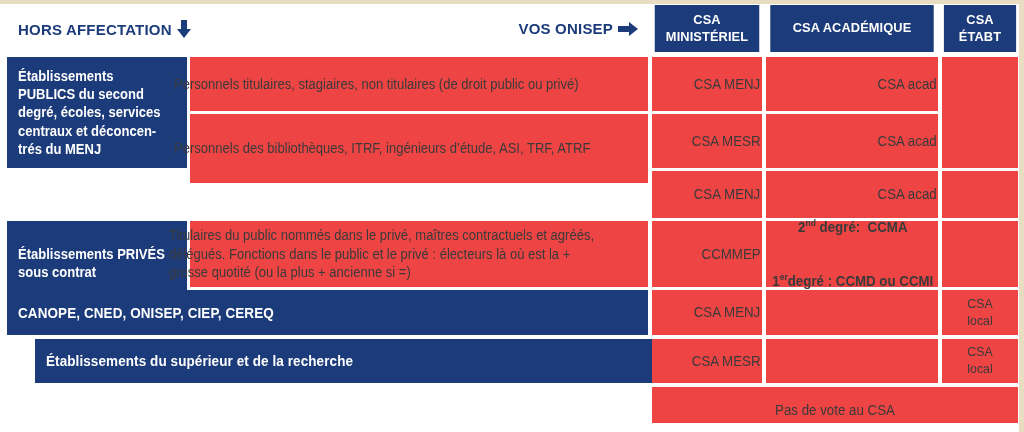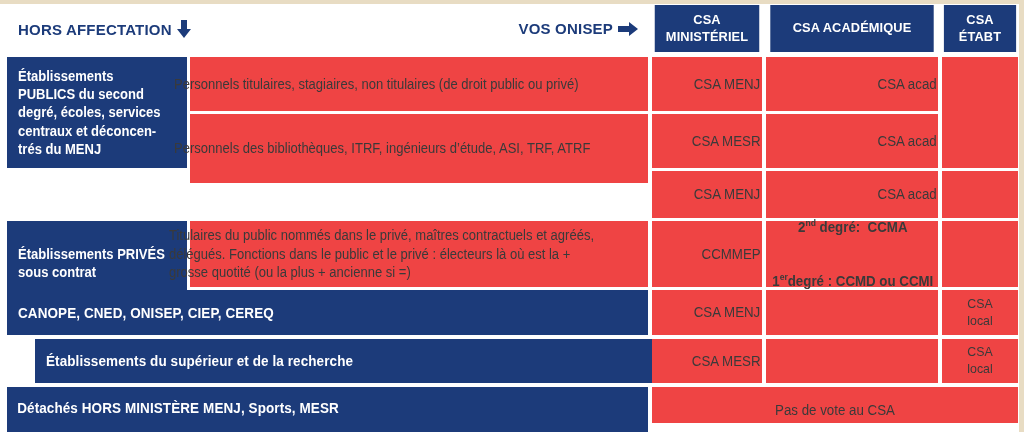--- a/index.html
+++ b/index.html
@@ -130,19 +130,16 @@
     <div class="barlabel cond">Établissements du supérieur et de la recherche</div>
   </div>
   <div class="cell lite vcen hcen" style="left:652px;top:339px;width:110px;height:44px;">
     <div class="vote condc">CSA MESR</div>
   </div>
   <div class="cell lite" style="left:766px;top:339px;width:172px;height:44px;"></div>
   <div class="cell lite vcen hcen" style="left:942px;top:339px;width:76px;height:44px;padding:0 16px;">
     <div class="vote condc" style="font-size:13px;">CSA local</div>
   </div>
 
-  <div class="cell navy" style="left:7px;top:387px;width:641px;height:45px;">
-    <div class="barlabel cond" style="padding:13px 8px 0 11px;">Détachés HORS MINISTÈRE MENJ, Sports, MESR</div>
-  </div>
   <div class="cell lite hcen" style="left:652px;top:387px;width:366px;height:36px;">
     <div class="vote condc" style="padding-top:14px;">Pas de vote au CSA</div>
   </div>
 </div>
 
 </body></html>

